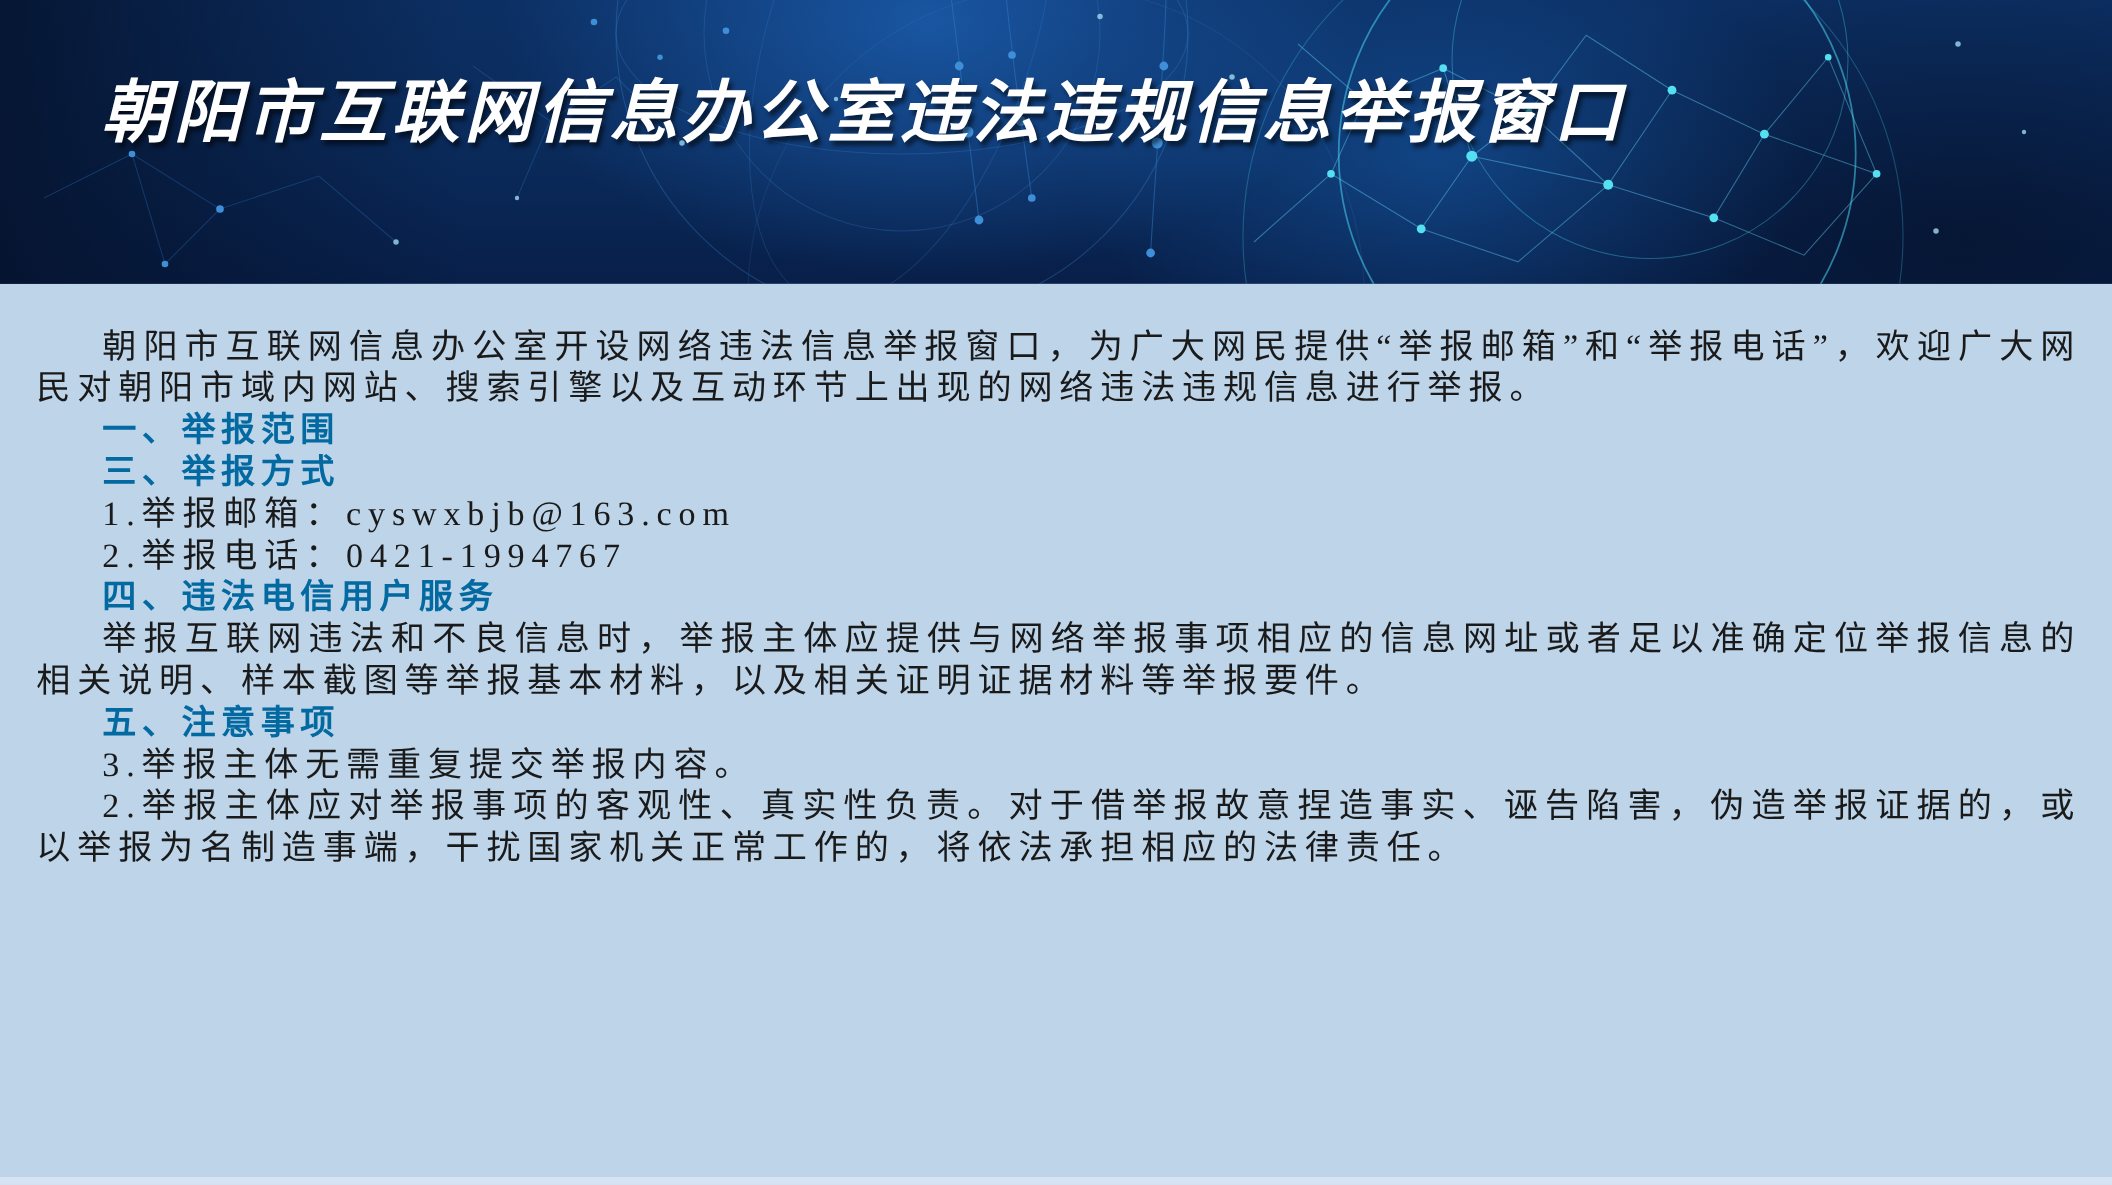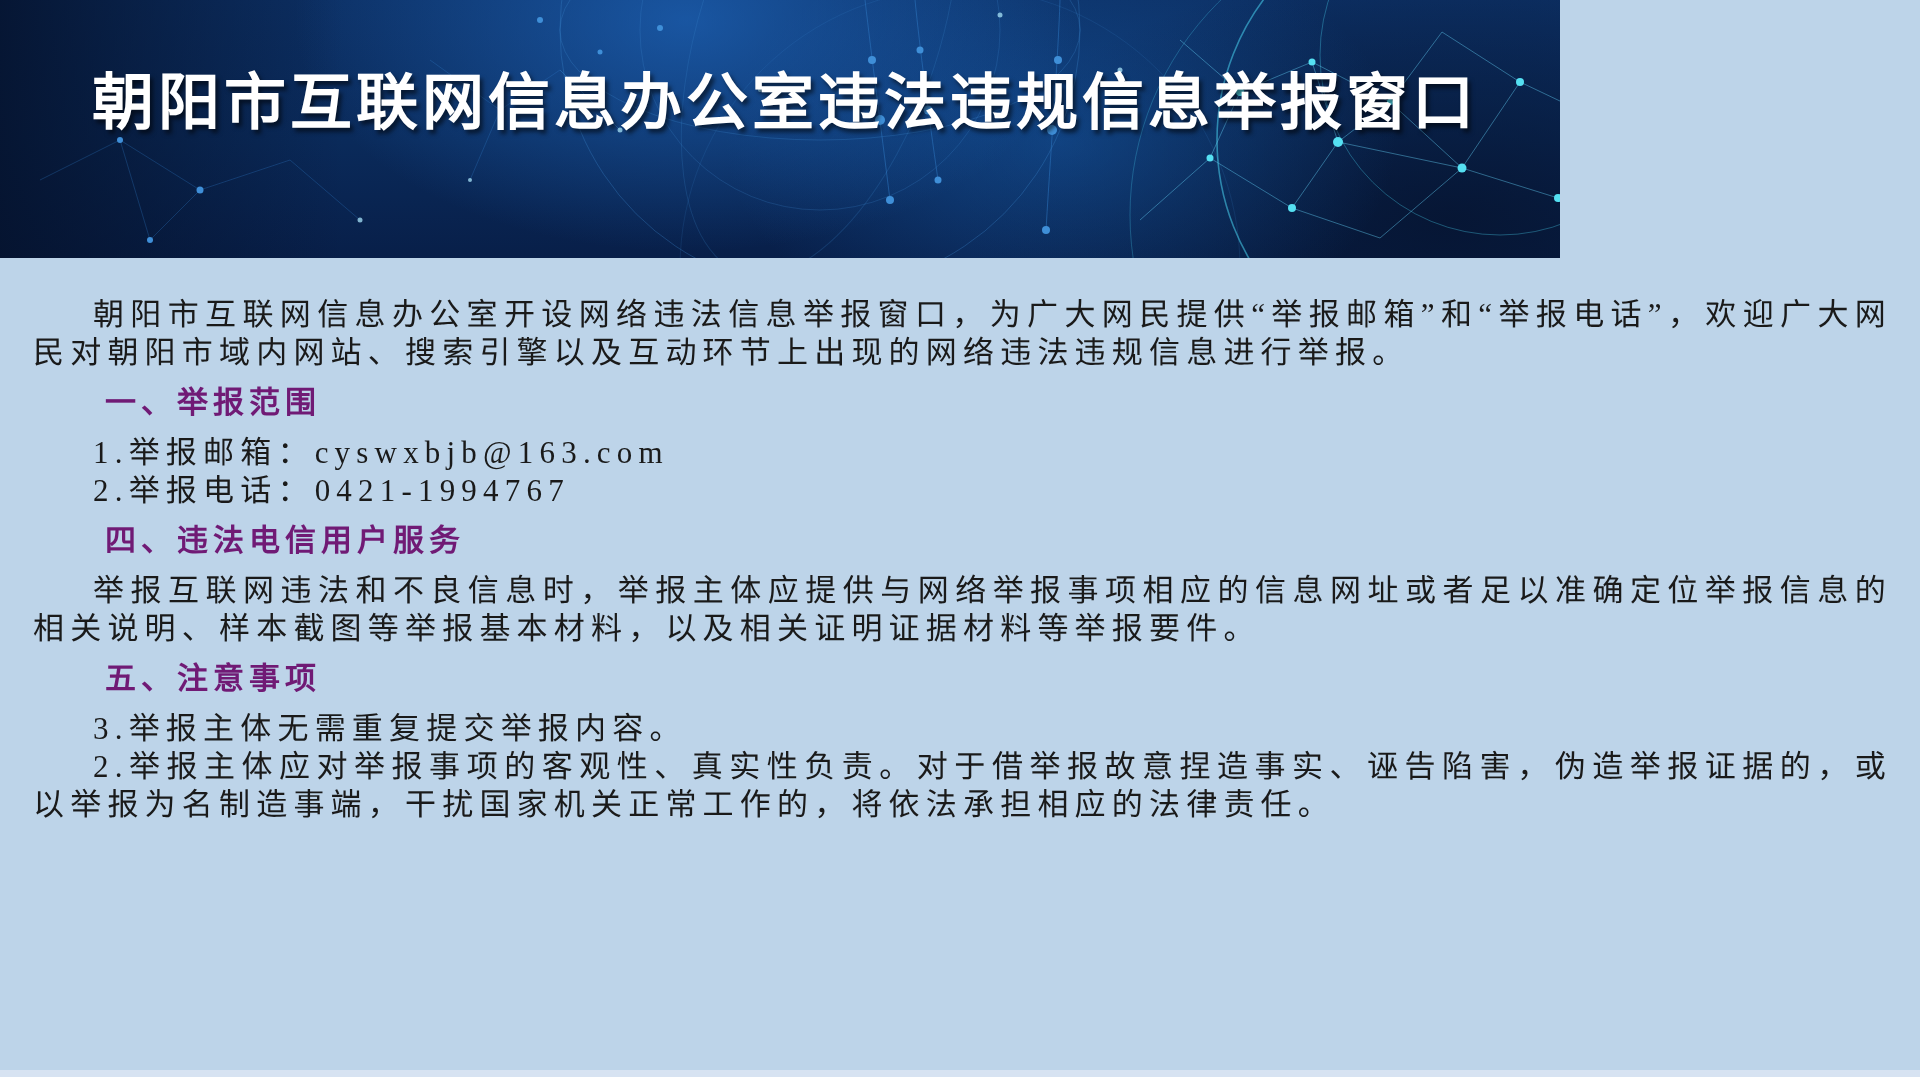--- a/index.html
+++ b/index.html
@@ -14,27 +14,28 @@
   html,body{margin:0;padding:0;}
   body{
     width:1920px;height:1077px;overflow:hidden;
     background:#ffffff;
     font-family:"Liberation Serif","DejaVu Serif",serif;
   }
   .page{position:relative;width:1920px;height:1077px;background:var(--body-bg);}
 
   
   .banner{
-    position:relative;width:1560px;height:258px;overflow:hidden;
+    position:relative;width:1920px;height:258px;overflow:hidden;
     background:
       linear-gradient(90deg, rgba(5,18,44,.85) 0%, rgba(5,18,44,0) 22%),
       radial-gradient(ellipse 560px 330px at 44% 8%, rgba(34,112,204,.60) 0%, rgba(34,112,204,0) 70%),
       radial-gradient(ellipse 480px 300px at 68% 55%, rgba(28,110,200,.38) 0%, rgba(28,110,200,0) 70%),
       radial-gradient(ellipse 700px 360px at 93% 85%, rgba(6,20,48,.85) 0%, rgba(6,20,48,0) 70%),
       linear-gradient(180deg, var(--banner-base) 0%, #0a2a5a 55%, var(--banner-dark) 100%);
+    font-style: italic;
   }
   .plexus{position:absolute;left:0;top:0;width:1920px;height:258px;display:block;}
   .banner-title{
     position:absolute;left:92px;top:52px;margin:0;
     width:1790px;
     font-family:"Liberation Serif","DejaVu Serif",serif;
     font-size:62px;font-weight:700;letter-spacing:4px;
     color:var(--title-text);
     text-shadow:3px 4px 4px rgba(0,0,0,.55);
     white-space:nowrap;
@@ -44,24 +45,24 @@
   .content{
     position:relative;
     width:1920px;height:819px;
     padding:38px 28px 0 33px;
     color:var(--text);
     font-size:31px;line-height:38px;letter-spacing:6.2px;
     text-align:justify;
   }
   .para{margin:0;text-indent:60px;}
   .heading{
-    margin:12px;text-indent:60px;
+    margin:0;text-indent:60px;
     font-family:"Liberation Sans","DejaVu Sans",sans-serif;
     font-size:31px;line-height:38px;font-weight:700;letter-spacing:5px;
-    color:#701a75;
+    color:#0369a1;
   }
   .bottom-strip{
     position:absolute;left:0;bottom:0;width:1920px;height:7px;
     background:#d7e3f2;
   }
 </style>
 </head>
 <body>
 
 <div class="page">
@@ -149,20 +150,21 @@
 
   <main class="content">
     <p class="para">朝阳市互联网信息办公室开设网络违法信息举报窗口，为广大网民提供“举报邮箱”和“举报电话”，欢迎广大网民对朝阳市域内网站、搜索引擎以及互动环节上出现的网络违法违规信息进行举报。</p>
     <div id="sections">
   <section>
     <h2 class="heading">一、举报范围</h2>
         </section>
 
 
   <section>
+    <h2 class="heading">三、举报方式</h2>
   <p class="para">1.举报邮箱：cyswxbjb@163.com</p>
           <p class="para">2.举报电话：0421-1994767</p>
         </section>
 
   <section>
     <h2 class="heading">四、违法电信用户服务</h2>
   <p class="para">举报互联网违法和不良信息时，举报主体应提供与网络举报事项相应的信息网址或者足以准确定位举报信息的相关说明、样本截图等举报基本材料，以及相关证明证据材料等举报要件。</p>
         </section>
 
   <section>

